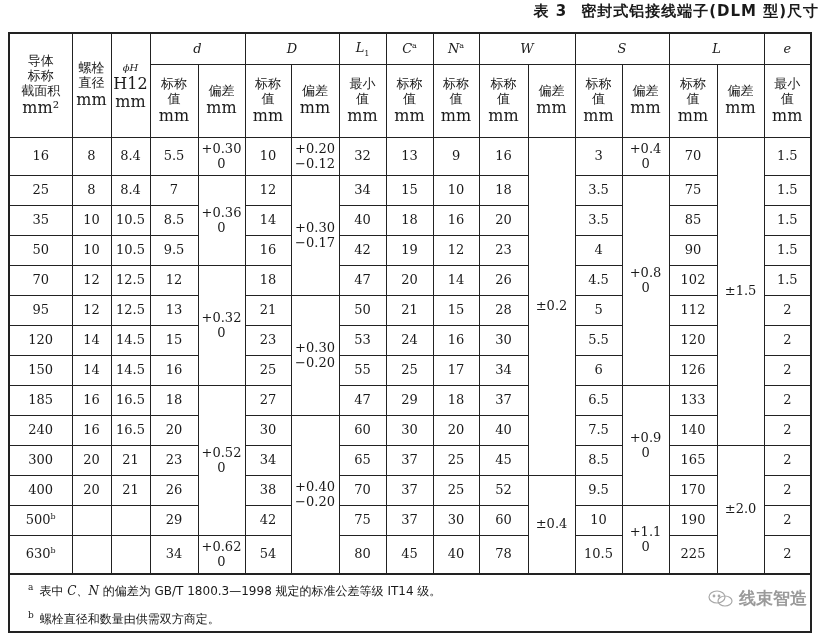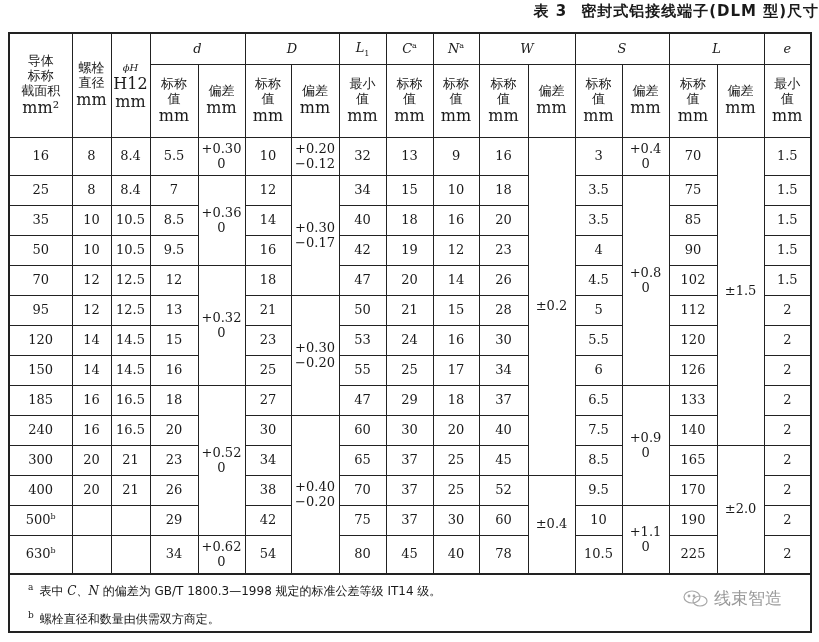--- a/index.html
+++ b/index.html
@@ -22,22 +22,22 @@
   td.dev span { display: block; }
   td sup { font-size: 8px; }
   tr.r td { height: 29px; }
   tr.r.first td { height: 37px; }
   tr.r.last td { height: 37px; }
   tr.footer td { text-align: left; height: 56px; border-top: 2px solid #222; padding: 0;
                  font-family: "DejaVu Sans", sans-serif; font-size: 12px; position: relative; }
   .note { display: block; padding-left: 18px; line-height: 24px; }
   .note sup { font-size: 9px; margin-right: 6px; font-family: "DejaVu Serif", serif; }
   .note i { font-family: "DejaVu Serif", serif; }
-  .watermark { position: absolute; right: 28px; top: 14px; color: #9a9a9a;
-               font-family: "DejaVu Sans", sans-serif; font-size: 17px; display: flex; align-items: center; gap: 4px; }
+  .watermark { position: absolute; right: 3px; top: 14px; color: #9a9a9a;
+               font-family: "DejaVu Sans", sans-serif; font-size: 17px; display: flex; align-items: center; gap: 4px; font-weight: bold; }
   .watermark svg { width: 28px; height: 20px; }
 </style>
 </head>
 <body>
 
 <div class="title">
   <span class="num">表 3</span><span>密封式铝接线端子(DLM 型)尺寸</span>
 </div>
 
 <table class="spec">

